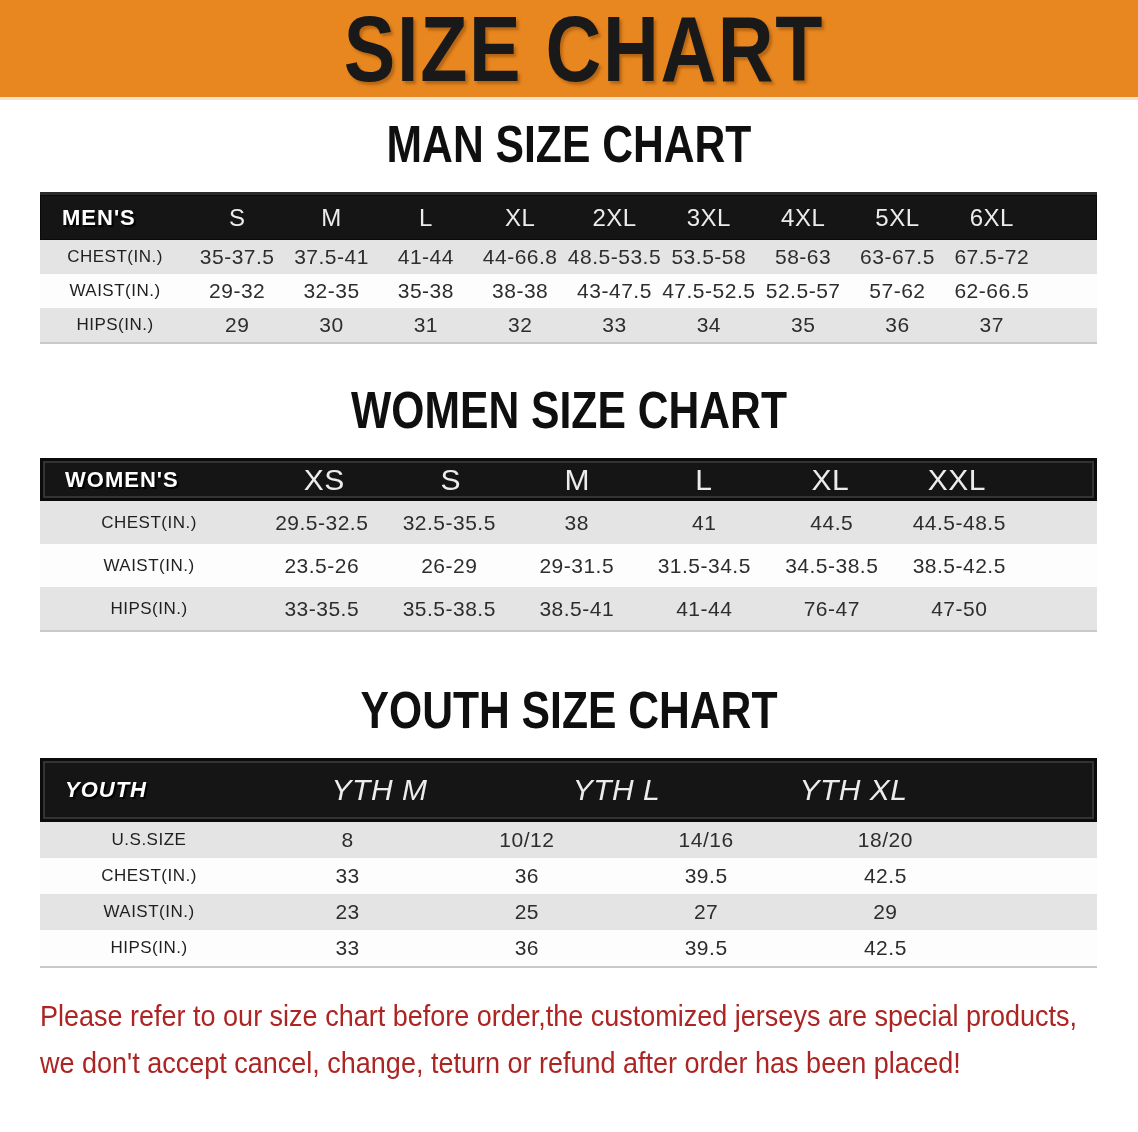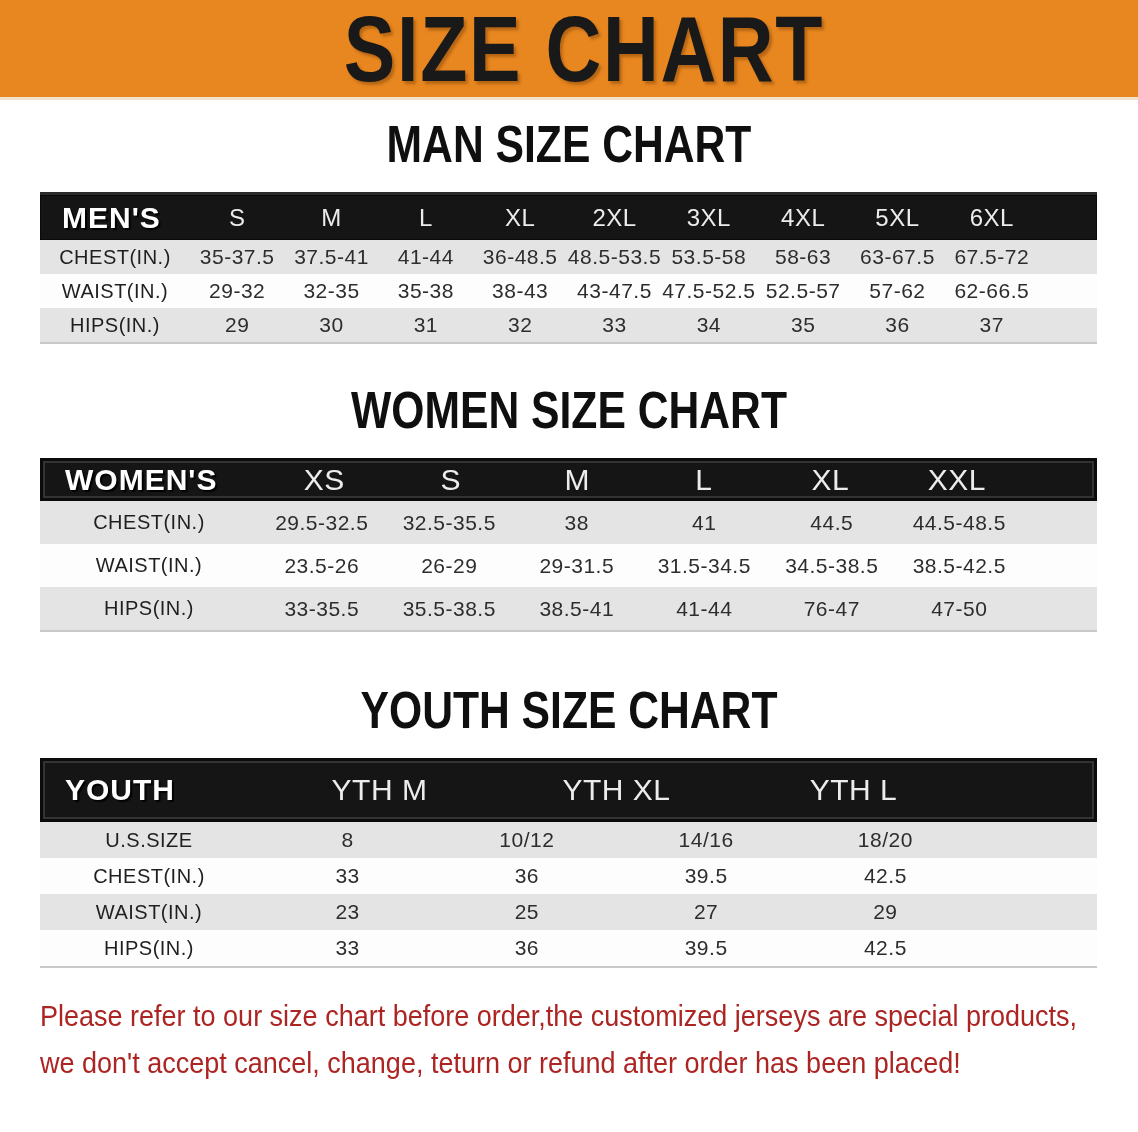--- a/index.html
+++ b/index.html
@@ -47,37 +47,37 @@
     margin:0 41px 0 40px;
     border-bottom:2px solid #c9c9c9;
   }
   .thead{
     display:flex;align-items:center;
     background:#151515;color:#ffffff;
     box-sizing:border-box;
   }
   .sec-men  .thead{height:48px;border-top:3px solid #2b2b2b;box-shadow:inset 0 0 0 1px #0a0a0a;}
   .sec-women .thead{height:43px;border:3px solid #0b0b0b;box-shadow:inset 0 0 0 2px #333333;}
-  .sec-youth .thead{height:64px;border:3px solid #0b0b0b;box-shadow:inset 0 0 0 2px #333333;}
+  .sec-youth .thead{height:64px;border:3px solid #0b0b0b;box-shadow:inset 0 0 0 2px #333333;font-style:italic;}
   .trow{display:flex;align-items:center;}
   .sec-men  .trow{height:34px;}
   .sec-women .trow{height:43px;}
   .sec-youth .trow{height:36px;}
   .trow.grey{background:#E4E4E4;}
   .trow.white{background:#FDFDFD;}
   .cell-label{
     flex:0 0 var(--labelw);
     text-align:center;
-    font-size:20px;color:#1f1f1f;
+    font-size:17px;color:#1f1f1f;
     letter-spacing:0.5px;
   }
   .thead .cell-label{
     text-align:left;
     padding-left:22px;
-    font-size:30px;font-weight:bold;color:#ffffff;
+    font-size:22px;font-weight:bold;color:#ffffff;
     letter-spacing:1px;
     box-sizing:border-box;
     text-shadow:2px 2px 1px rgba(0,0,0,0.9);
   }
   .cell{
     flex:1;text-align:center;
     font-size:21px;color:#2d2d2d;
     letter-spacing:0.5px;
   }
   .thead .cell{font-size:24px;color:#ececec;font-weight:normal;}
@@ -122,34 +122,34 @@
           <div class="cell">4XL</div>
           <div class="cell">5XL</div>
           <div class="cell">6XL</div>
           <div class="spacer"></div>
         </div>
         <div class="trow grey">
           <div class="cell-label">CHEST(IN.)</div>
           <div class="cell">35-37.5</div>
           <div class="cell">37.5-41</div>
           <div class="cell">41-44</div>
-          <div class="cell">36-48.5</div>
+          <div class="cell">44-66.8</div>
           <div class="cell">48.5-53.5</div>
           <div class="cell">53.5-58</div>
           <div class="cell">58-63</div>
           <div class="cell">63-67.5</div>
           <div class="cell">67.5-72</div>
           <div class="spacer"></div>
         </div>
         <div class="trow white">
           <div class="cell-label">WAIST(IN.)</div>
           <div class="cell">29-32</div>
           <div class="cell">32-35</div>
           <div class="cell">35-38</div>
-          <div class="cell">38-43</div>
+          <div class="cell">38-38</div>
           <div class="cell">43-47.5</div>
           <div class="cell">47.5-52.5</div>
           <div class="cell">52.5-57</div>
           <div class="cell">57-62</div>
           <div class="cell">62-66.5</div>
           <div class="spacer"></div>
         </div>
         <div class="trow grey">
           <div class="cell-label">HIPS(IN.)</div>
           <div class="cell">29</div>
@@ -209,22 +209,22 @@
           <div class="spacer"></div>
         </div>
       </div>
     </div>
     <div class="sec-youth">
       <div class="section-heading">YOUTH SIZE CHART</div>
       <div class="size-table">
         <div class="thead">
           <div class="cell-label">YOUTH</div>
           <div class="cell">YTH M</div>
+          <div class="cell">YTH L</div>
           <div class="cell">YTH XL</div>
-          <div class="cell">YTH L</div>
           <div class="spacer"></div>
         </div>
         <div class="trow grey">
           <div class="cell-label">U.S.SIZE</div>
           <div class="cell">8</div>
           <div class="cell">10/12</div>
           <div class="cell">14/16</div>
           <div class="cell">18/20</div>
           <div class="spacer"></div>
         </div>

